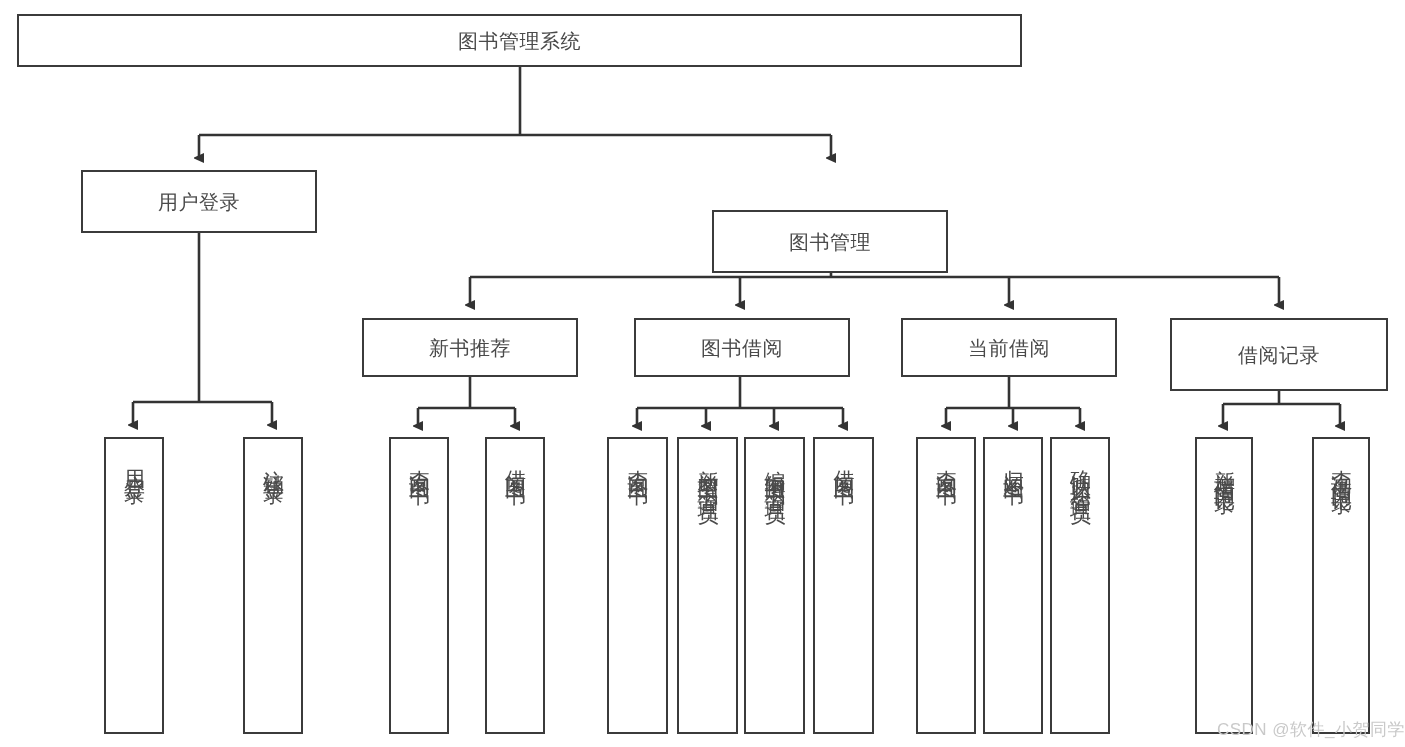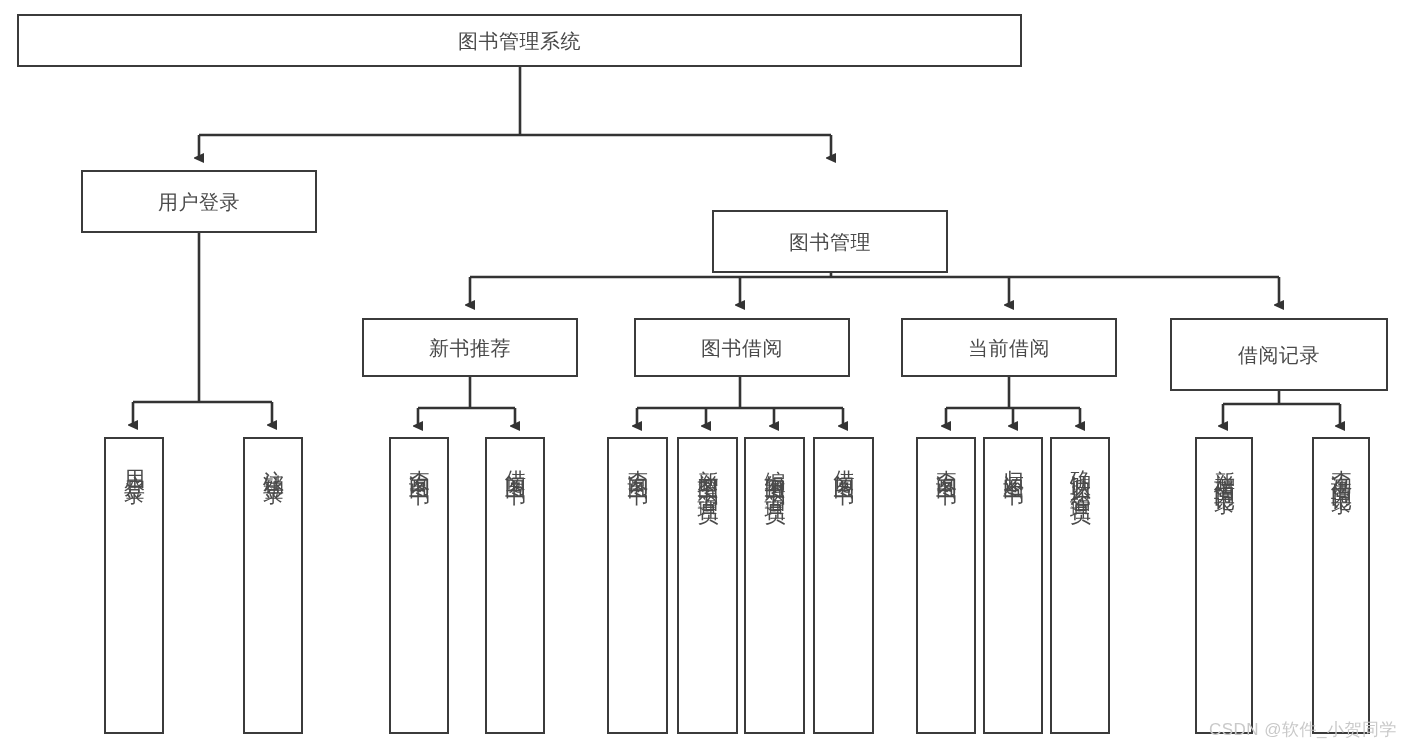--- a/index.html
+++ b/index.html
@@ -49,21 +49,21 @@
   }
   .node.vert .vtext {
     writing-mode: vertical-rl;
     text-orientation: upright;
     letter-spacing: 5px;
     white-space: nowrap;
     display: block;
   }
   .watermark {
     position: absolute;
-    right: 8px;
+    right: 0;
     bottom: 6px;
     font-size: 17px;
     color: #c9c9c9;
     white-space: nowrap;
     letter-spacing: 0.5px;
   }
 </style>
 </head>
 <body>
 

